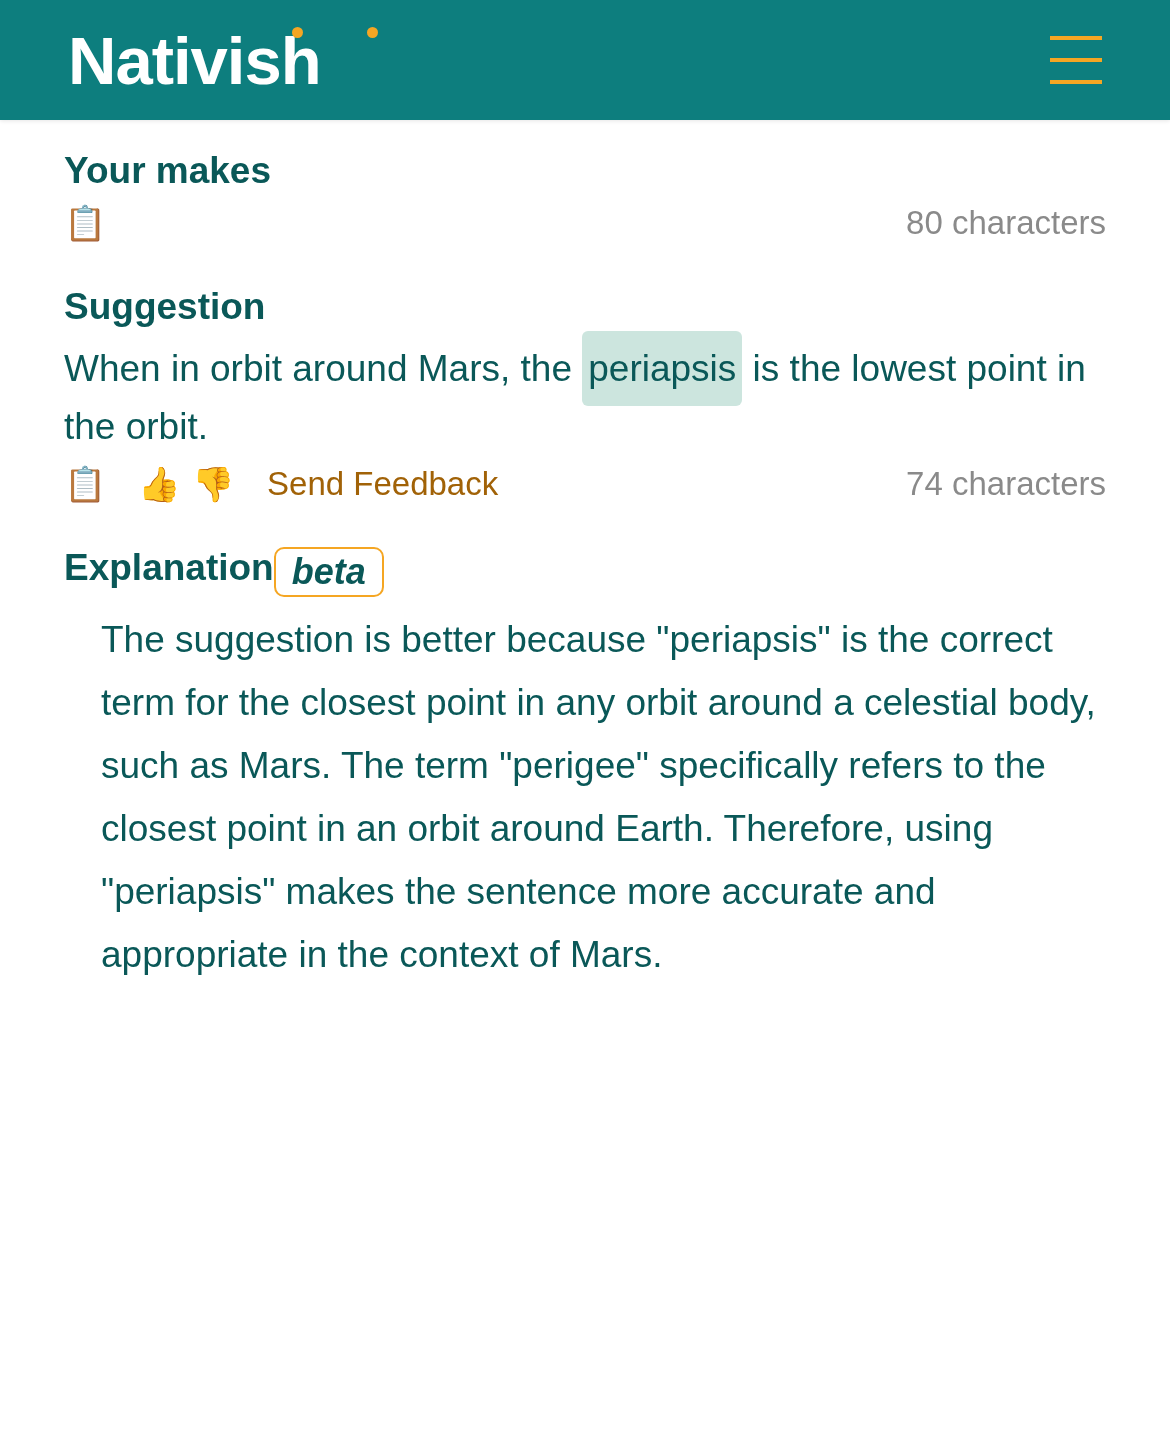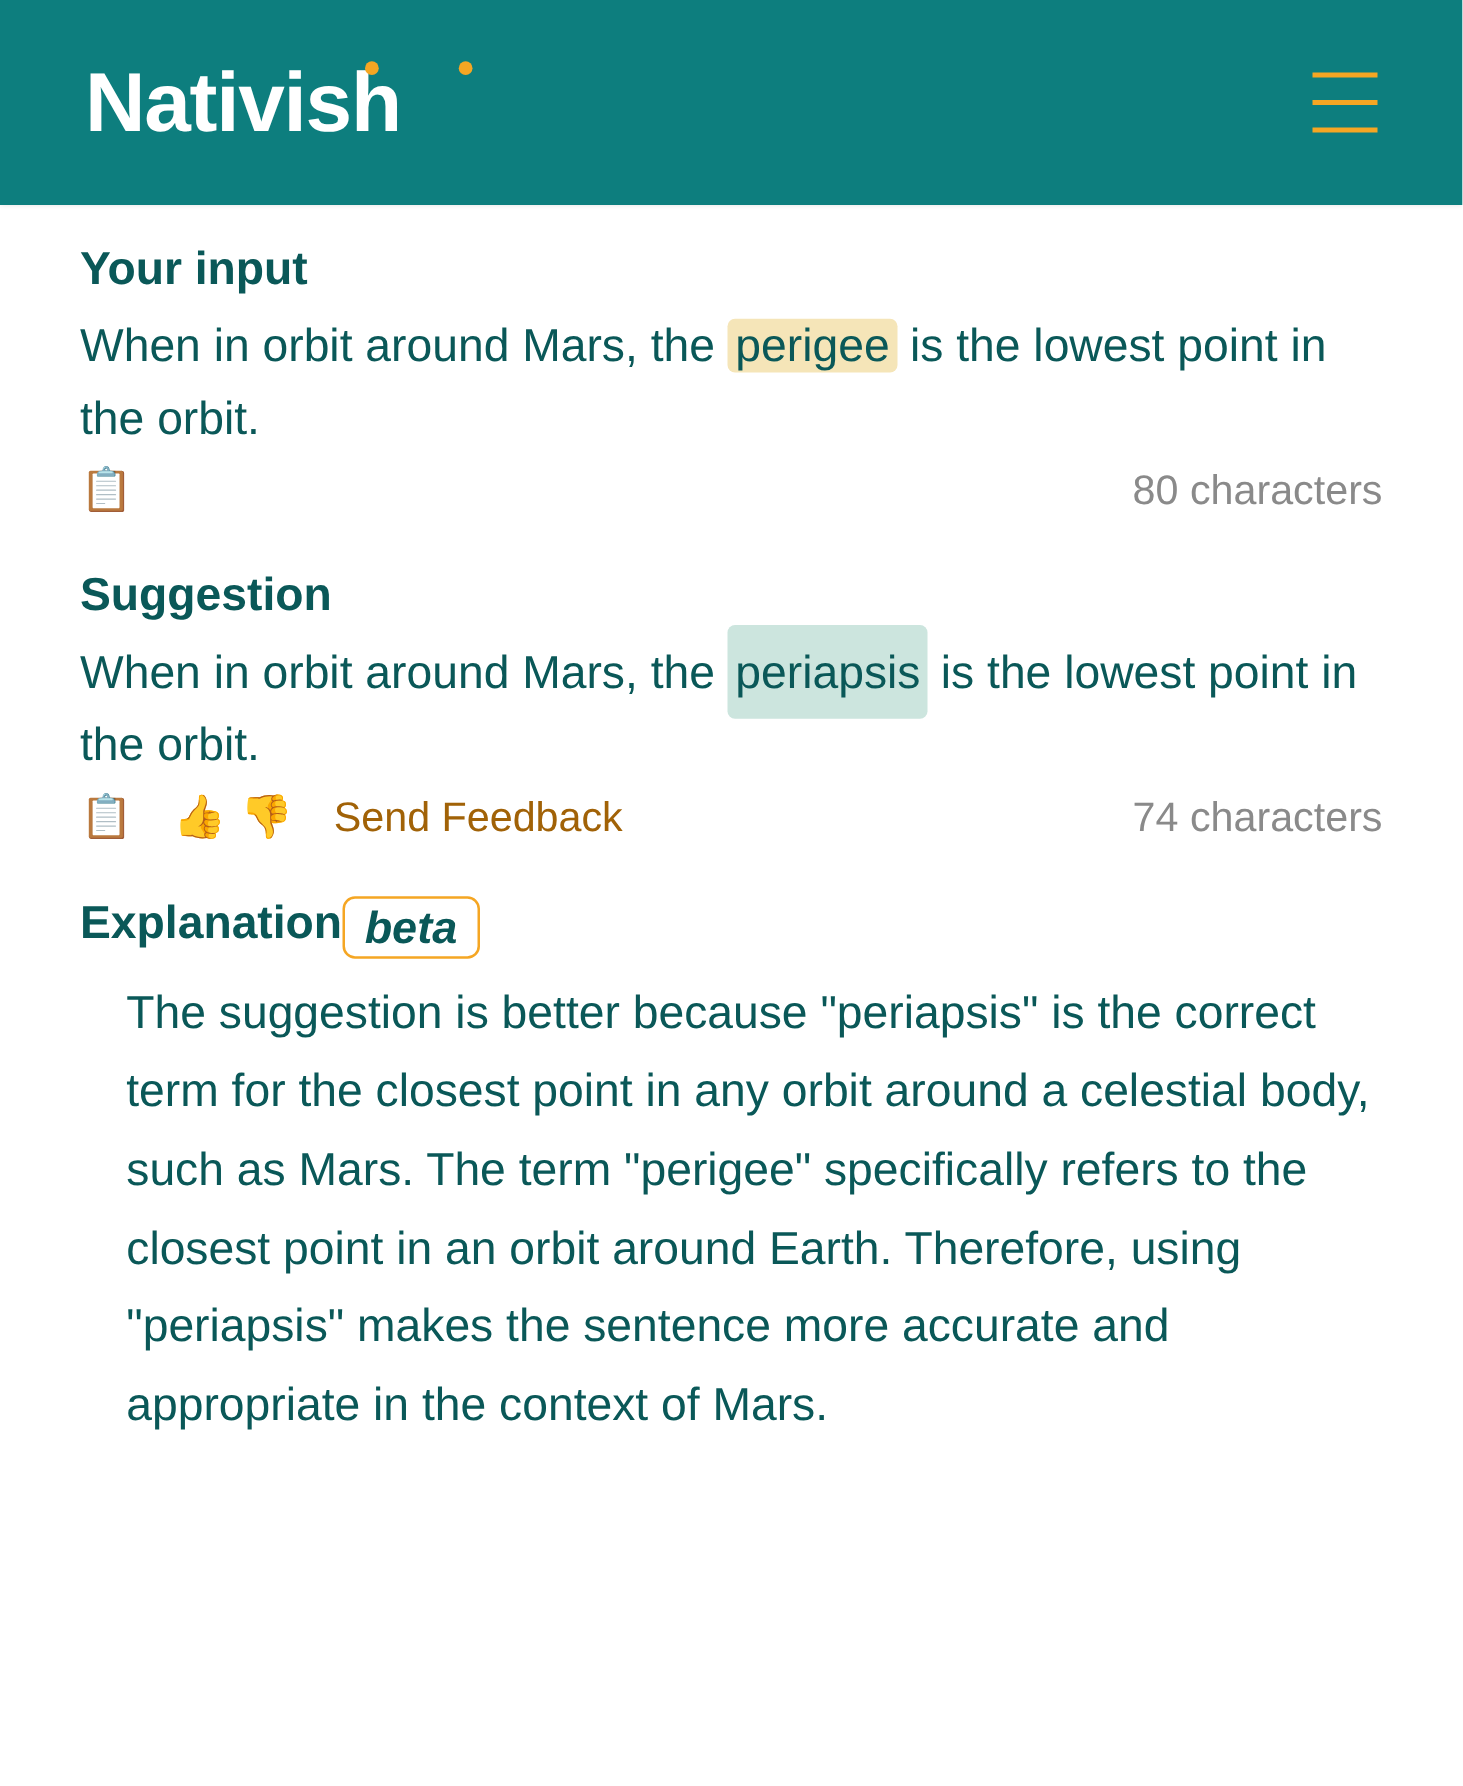--- a/index.html
+++ b/index.html
@@ -8,21 +8,21 @@
       box-sizing: border-box;
     }
     body {
       font-family: -apple-system, BlinkMacSystemFont, "Segoe UI", Helvetica, Arial, sans-serif;
       background: #ffffff;
       color: #0a4f4f;
       width: 1170px;
     }
     .header {
       background: #0d7e7e;
-      height: 164px;
+      height: 120px;
       display: flex;
       align-items: center;
       justify-content: space-between;
       padding: 0 68px 0 68px;
       box-shadow: 0 1px 4px rgba(0,0,0,0.1);
     }
     .logo {
       font-size: 67px;
       font-weight: 700;
       color: #ffffff;
@@ -150,24 +150,21 @@
   <div class="hamburger">
     <span></span>
     <span></span>
     <span></span>
   </div>
 </div>
 
 <div class="content">
 
   <div class="section">
-    <div class="section-title">Your input</div>
-    <div class="body-text">
-      <span>When in orbit around Mars, the </span><span class="highlight-yellow">perigee</span><span> is the lowest point in the orbit.</span>
-    </div>
+    <div class="section-title">Your makes</div>
     <div class="meta-row">
       <div class="meta-left">
         <span class="emoji-icon">📋</span>
       </div>
       <div class="char-count">80 characters</div>
     </div>
   </div>
 
   <div class="section">
     <div class="section-title">Suggestion</div>

